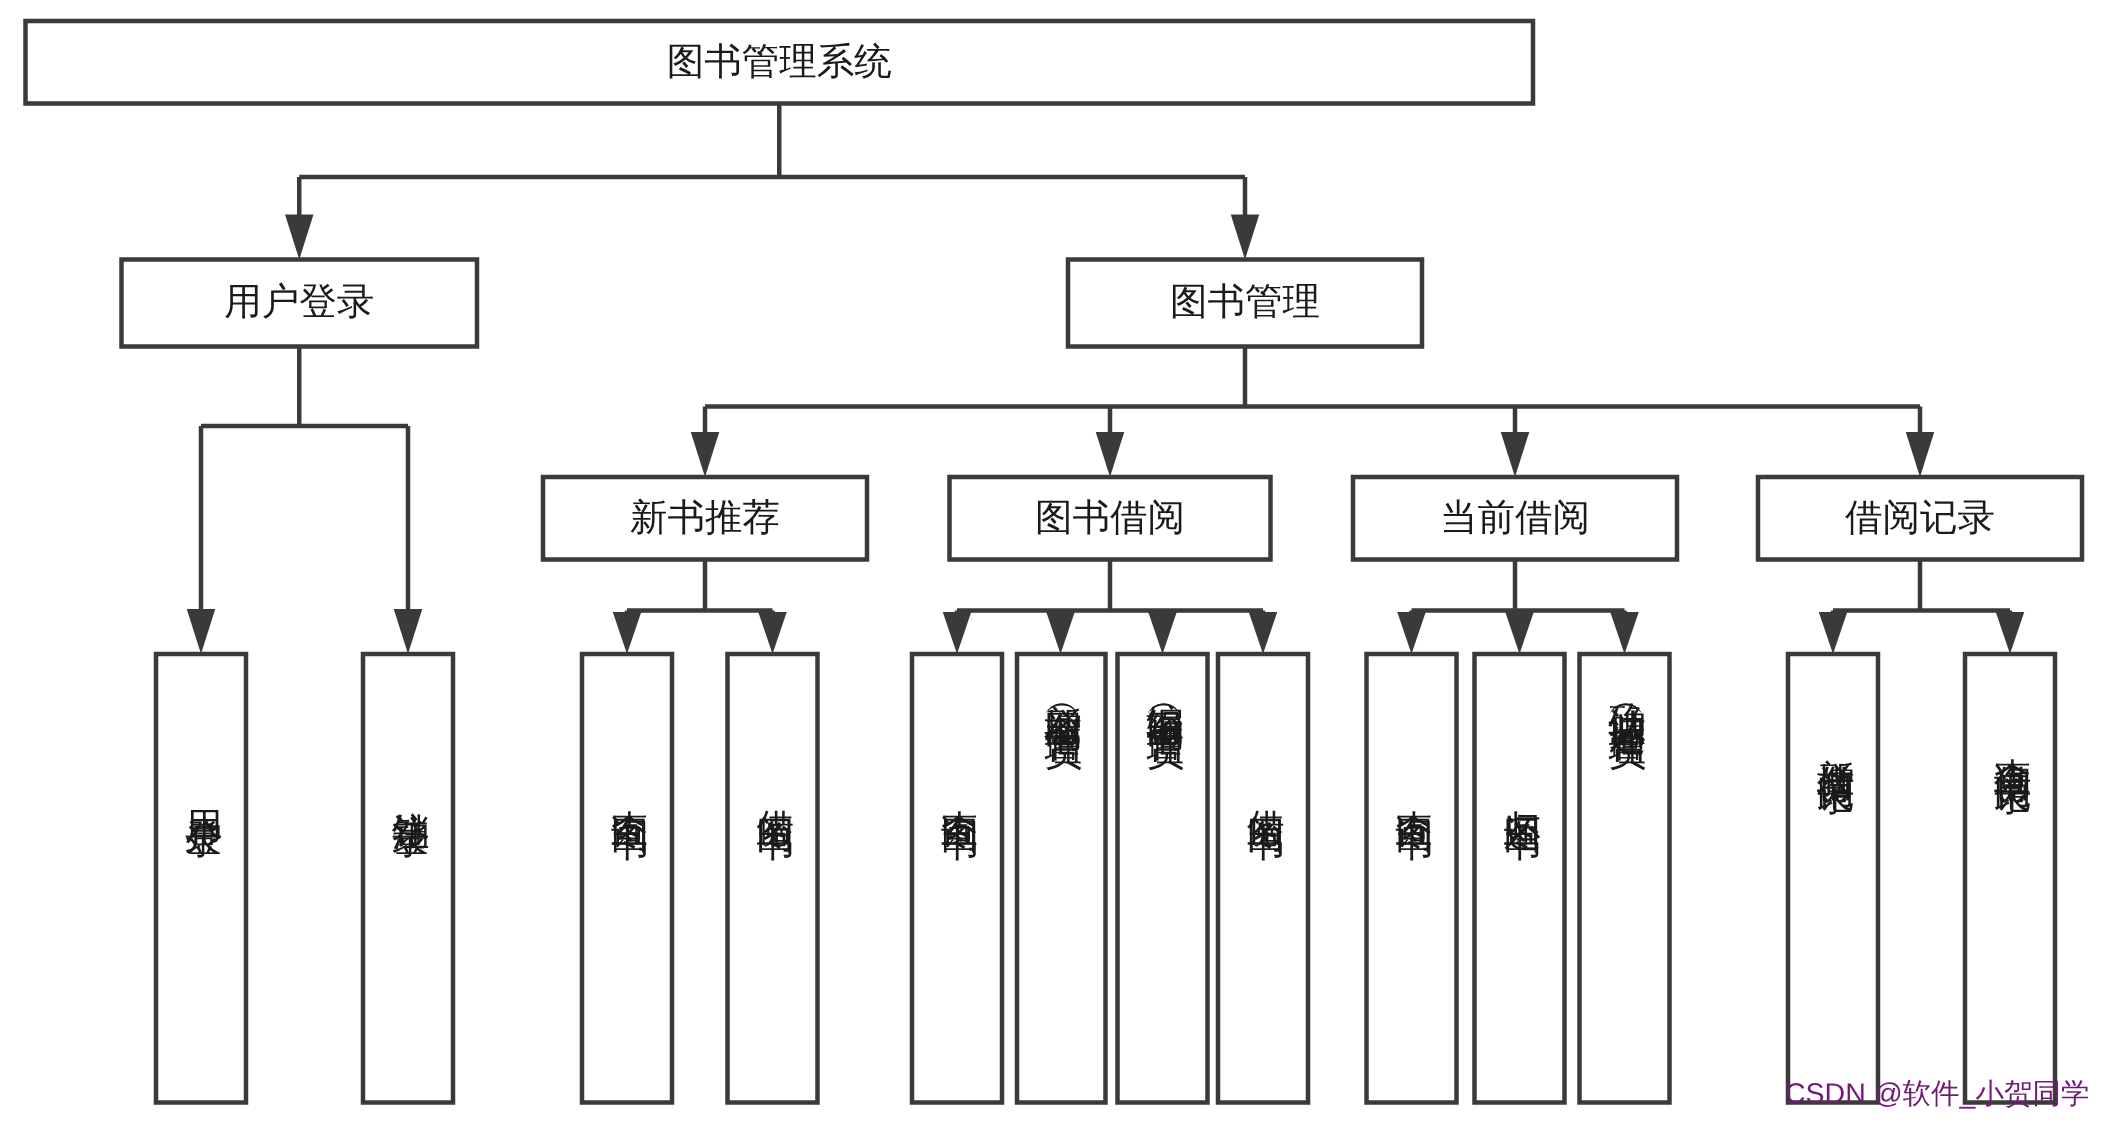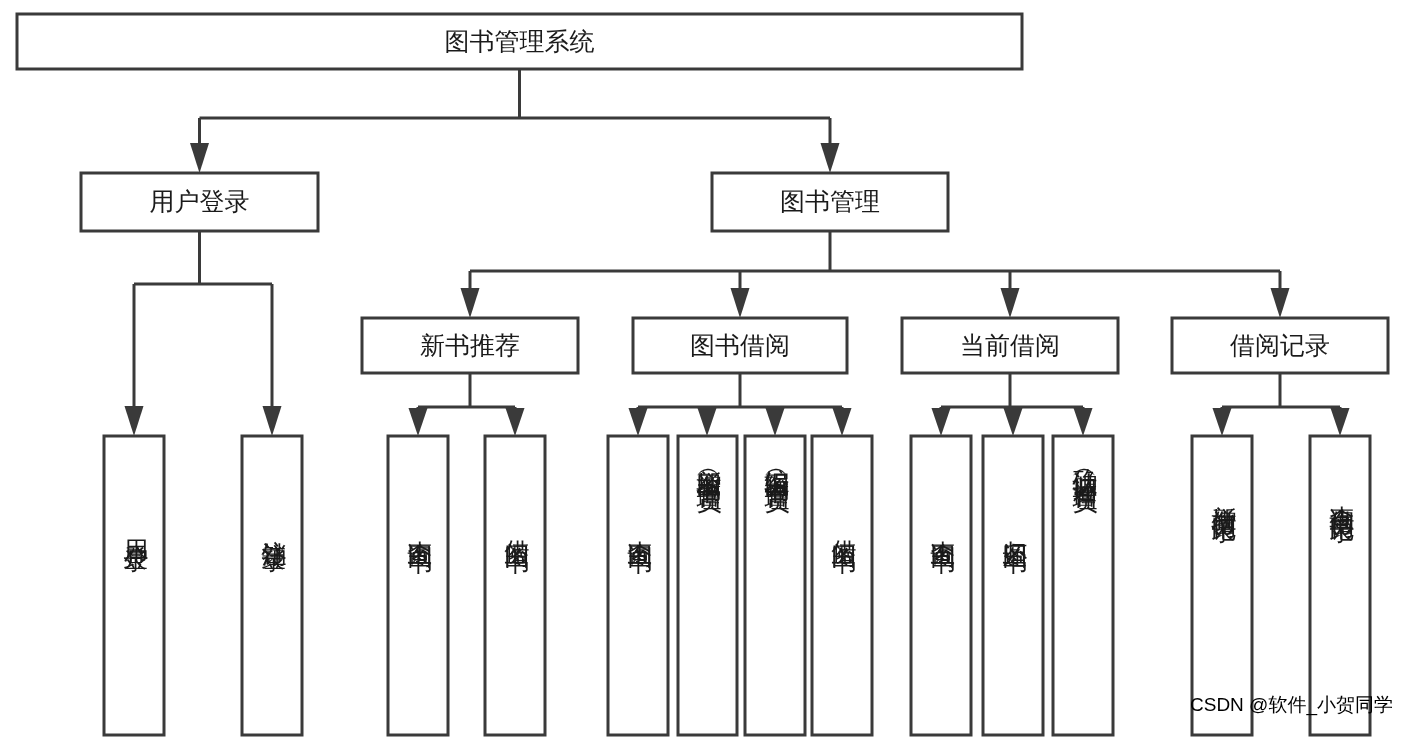--- a/index.html
+++ b/index.html
@@ -55,24 +55,24 @@
     fill: #1a1a1a;
     writing-mode: vertical-rl;
     text-orientation: upright;
     letter-spacing: 3px;
     dominant-baseline: middle;
   }
   .watermark {
     position: absolute;
     font-family: "Liberation Sans", "DejaVu Sans", sans-serif;
     font-size: 19px;
-    color: #000000;
+    color: #701a75;
     white-space: nowrap;
     left: 1190px;
-    top: 692px;
+    top: 716px;
     pointer-events: none;
   }
 </style>
 </head>
 <body>
 
 <div id="diagram-root">
 
   <svg id="flowchart" viewBox="0 0 1405 747">
 

